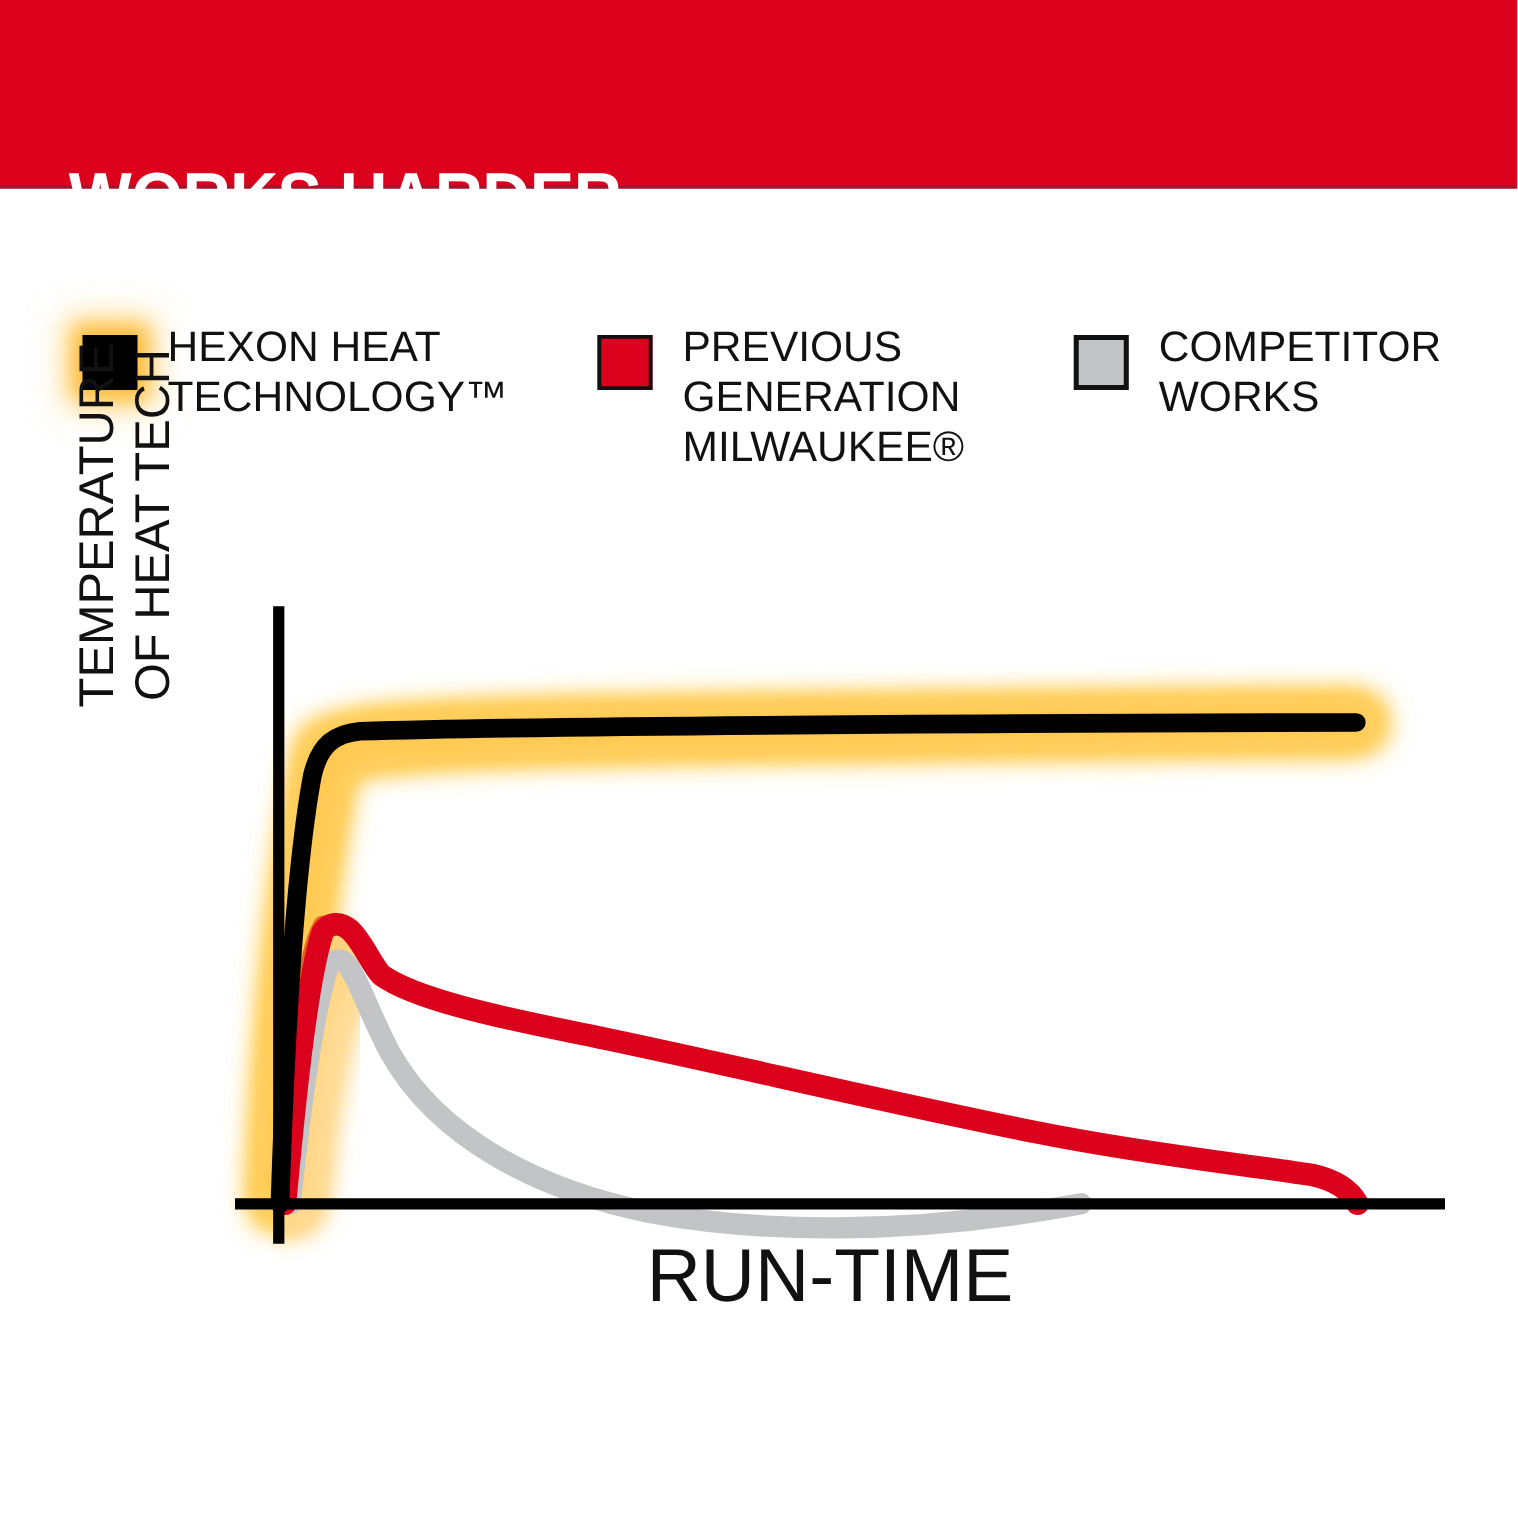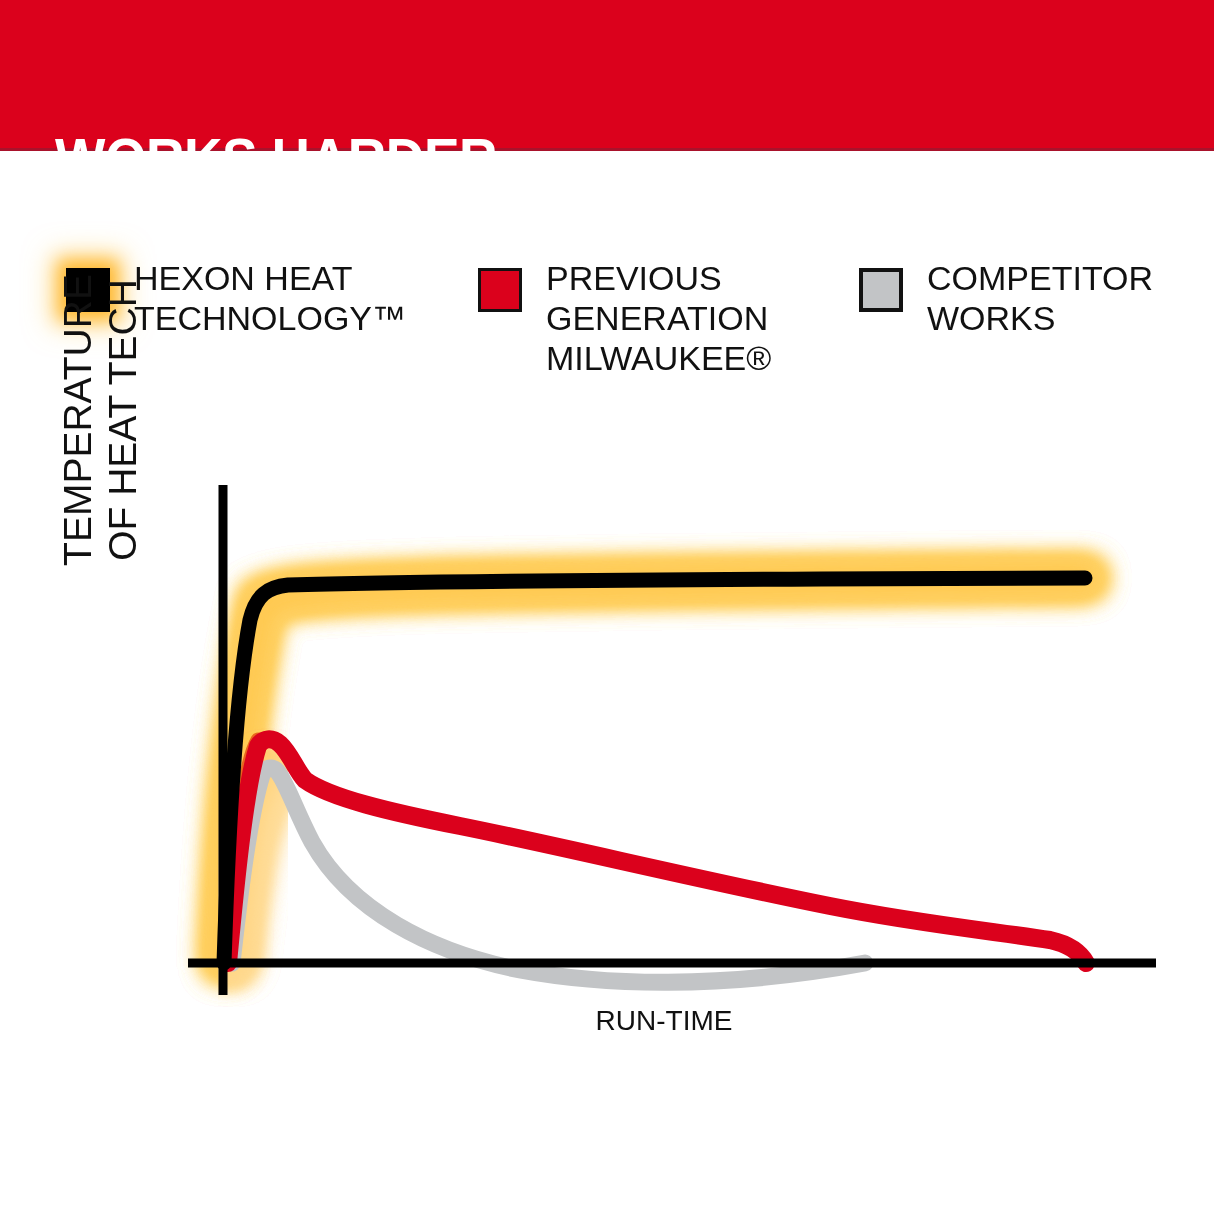--- a/index.html
+++ b/index.html
@@ -135,21 +135,21 @@
     align-items: center;
     justify-content: center;
   }
   #x-axis-title {
     position: absolute;
     left: 224px;
     top: 996px;
     width: 880px;
     text-align: center;
     font-family: "Liberation Sans", sans-serif;
-    font-size: 28px;
+    font-size: 60px;
     line-height: 50px;
     color: #111111;
   }
 </style>
 </head>
 <body>
 
 <div id="header-banner"></div>
 <div id="header-banner-underline"></div>
 <div id="headline">

